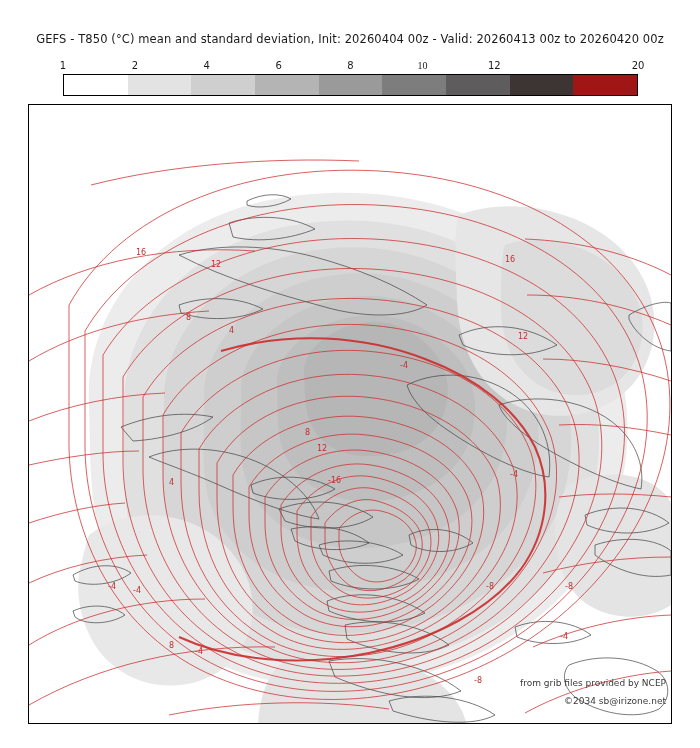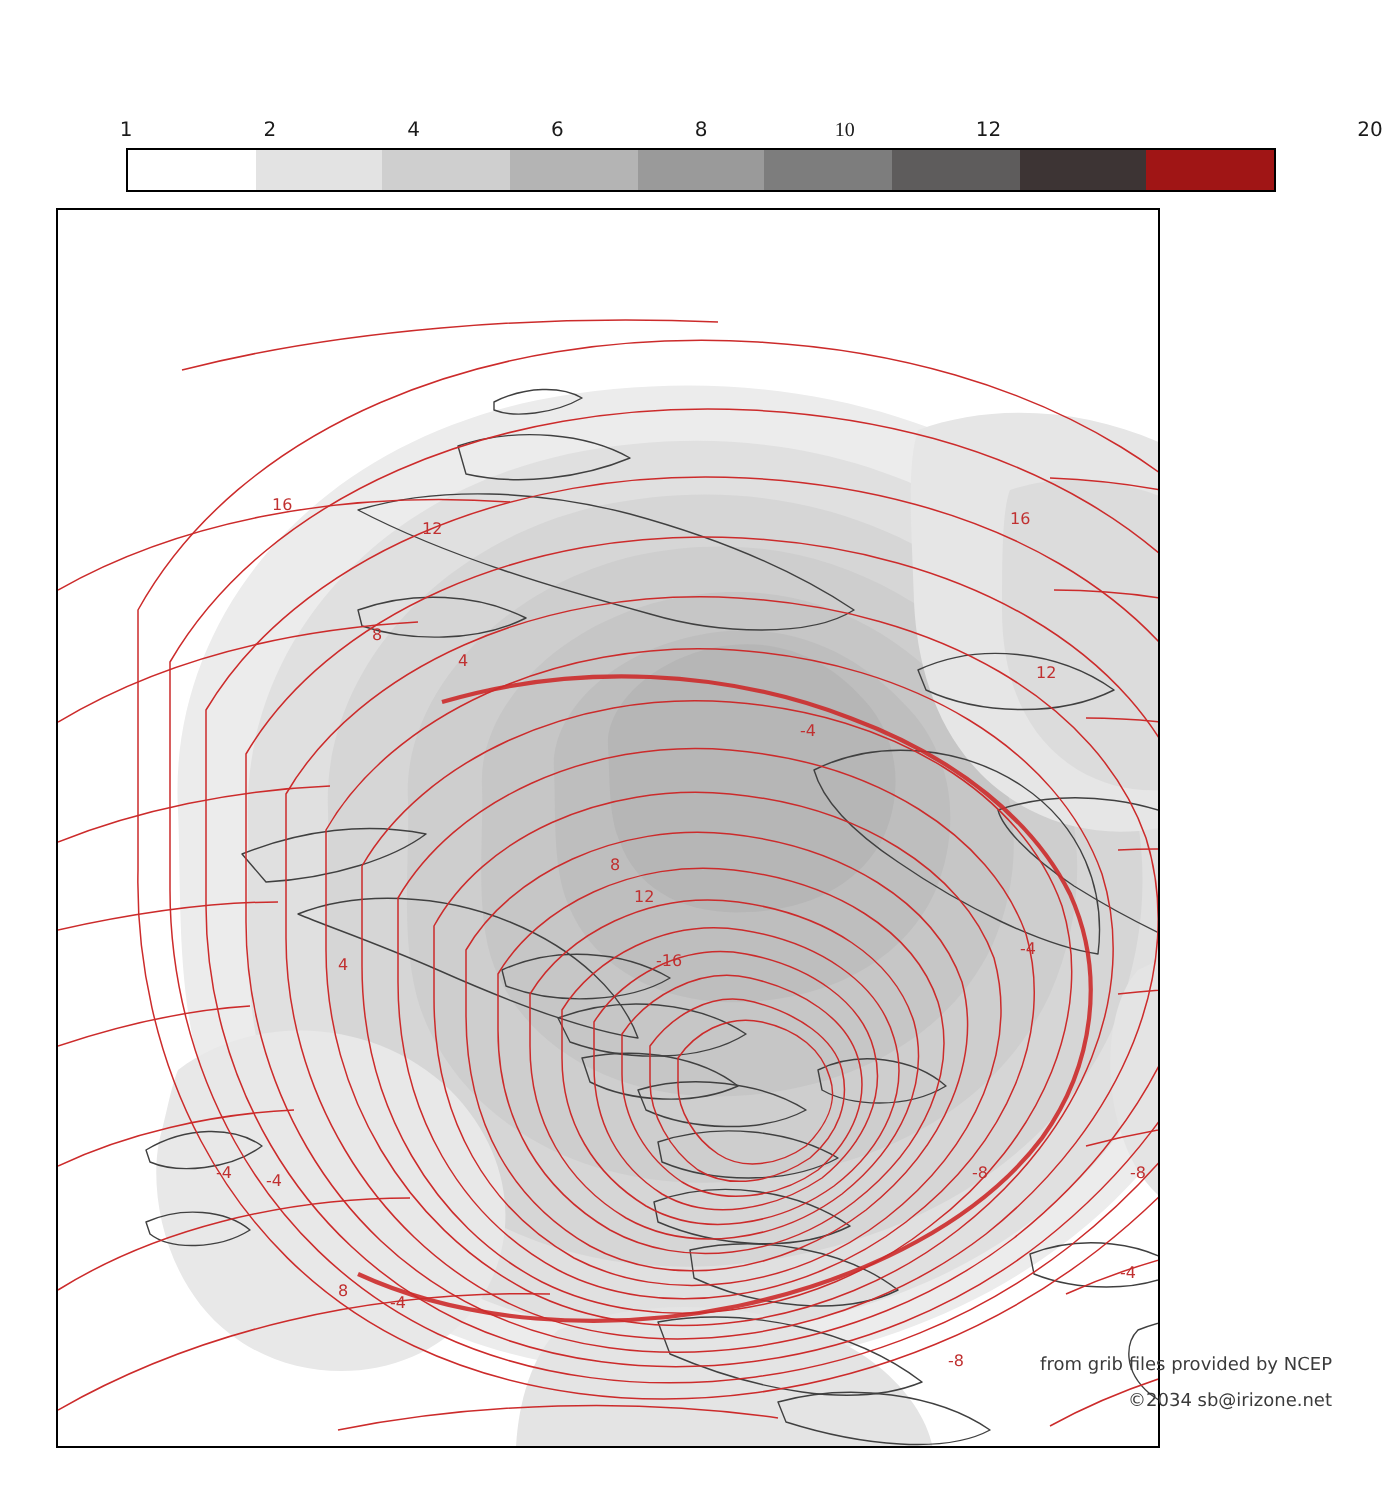--- a/index.html
+++ b/index.html
@@ -61,21 +61,21 @@
   }
   #colorbar .swatch {
     flex: 1 1 0;
     height: 100%;
   }
   
   #map-panel {
     position: absolute;
     left: 28px;
     top: 104px;
-    width: 552px;
+    width: 644px;
     height: 620px;
     border: 1px solid #000000;
     box-sizing: border-box;
     background: #ffffff;
     overflow: hidden;
   }
   #map-svg {
     position: absolute;
     left: 0;
     top: 0;
@@ -95,32 +95,33 @@
     font-size: 8px;
     fill: #c03030;
     font-family: "DejaVu Sans", sans-serif;
   }
 </style>
 </head>
 <body>
 
 <div id="root">
 
+  <div class="title">GEFS - T850 (°C) mean and standard deviation, Init: 20260404 00z - Valid: 20260413 00z to 20260420 00z</div>
 
   <div id="colorbar-wrap">
     <div id="colorbar-ticks">
         <span class="tick" style="left: 0%;">1</span>
         <span class="tick" style="left: 12.5%;">2</span>
         <span class="tick" style="left: 25%;">4</span>
         <span class="tick" style="left: 37.5%;">6</span>
         <span class="tick" style="left: 50%;">8</span>
         <span class="tick" style="left: 62.5%; font-family: Liberation Serif, serif;">10</span>
         <span class="tick" style="left: 75%;">12</span>
         <span class="tick" style="left: 87.5%; margin-top: 45px;">15</span>
-        <span class="tick" style="left: 100%; margin-left: 47px;">20</span>
+        <span class="tick" style="left: 100%;">20</span>
       </div>
     <div id="colorbar">
         <div class="swatch" style="background: rgb(255, 255, 255);"></div>
         <div class="swatch" style="background: rgb(227, 227, 227);"></div>
         <div class="swatch" style="background: rgb(207, 207, 207);"></div>
         <div class="swatch" style="background: rgb(180, 180, 180);"></div>
         <div class="swatch" style="background: rgb(154, 154, 154);"></div>
         <div class="swatch" style="background: rgb(125, 125, 125);"></div>
         <div class="swatch" style="background: rgb(94, 92, 92);"></div>
         <div class="swatch" style="background: rgb(61, 52, 52);"></div>

